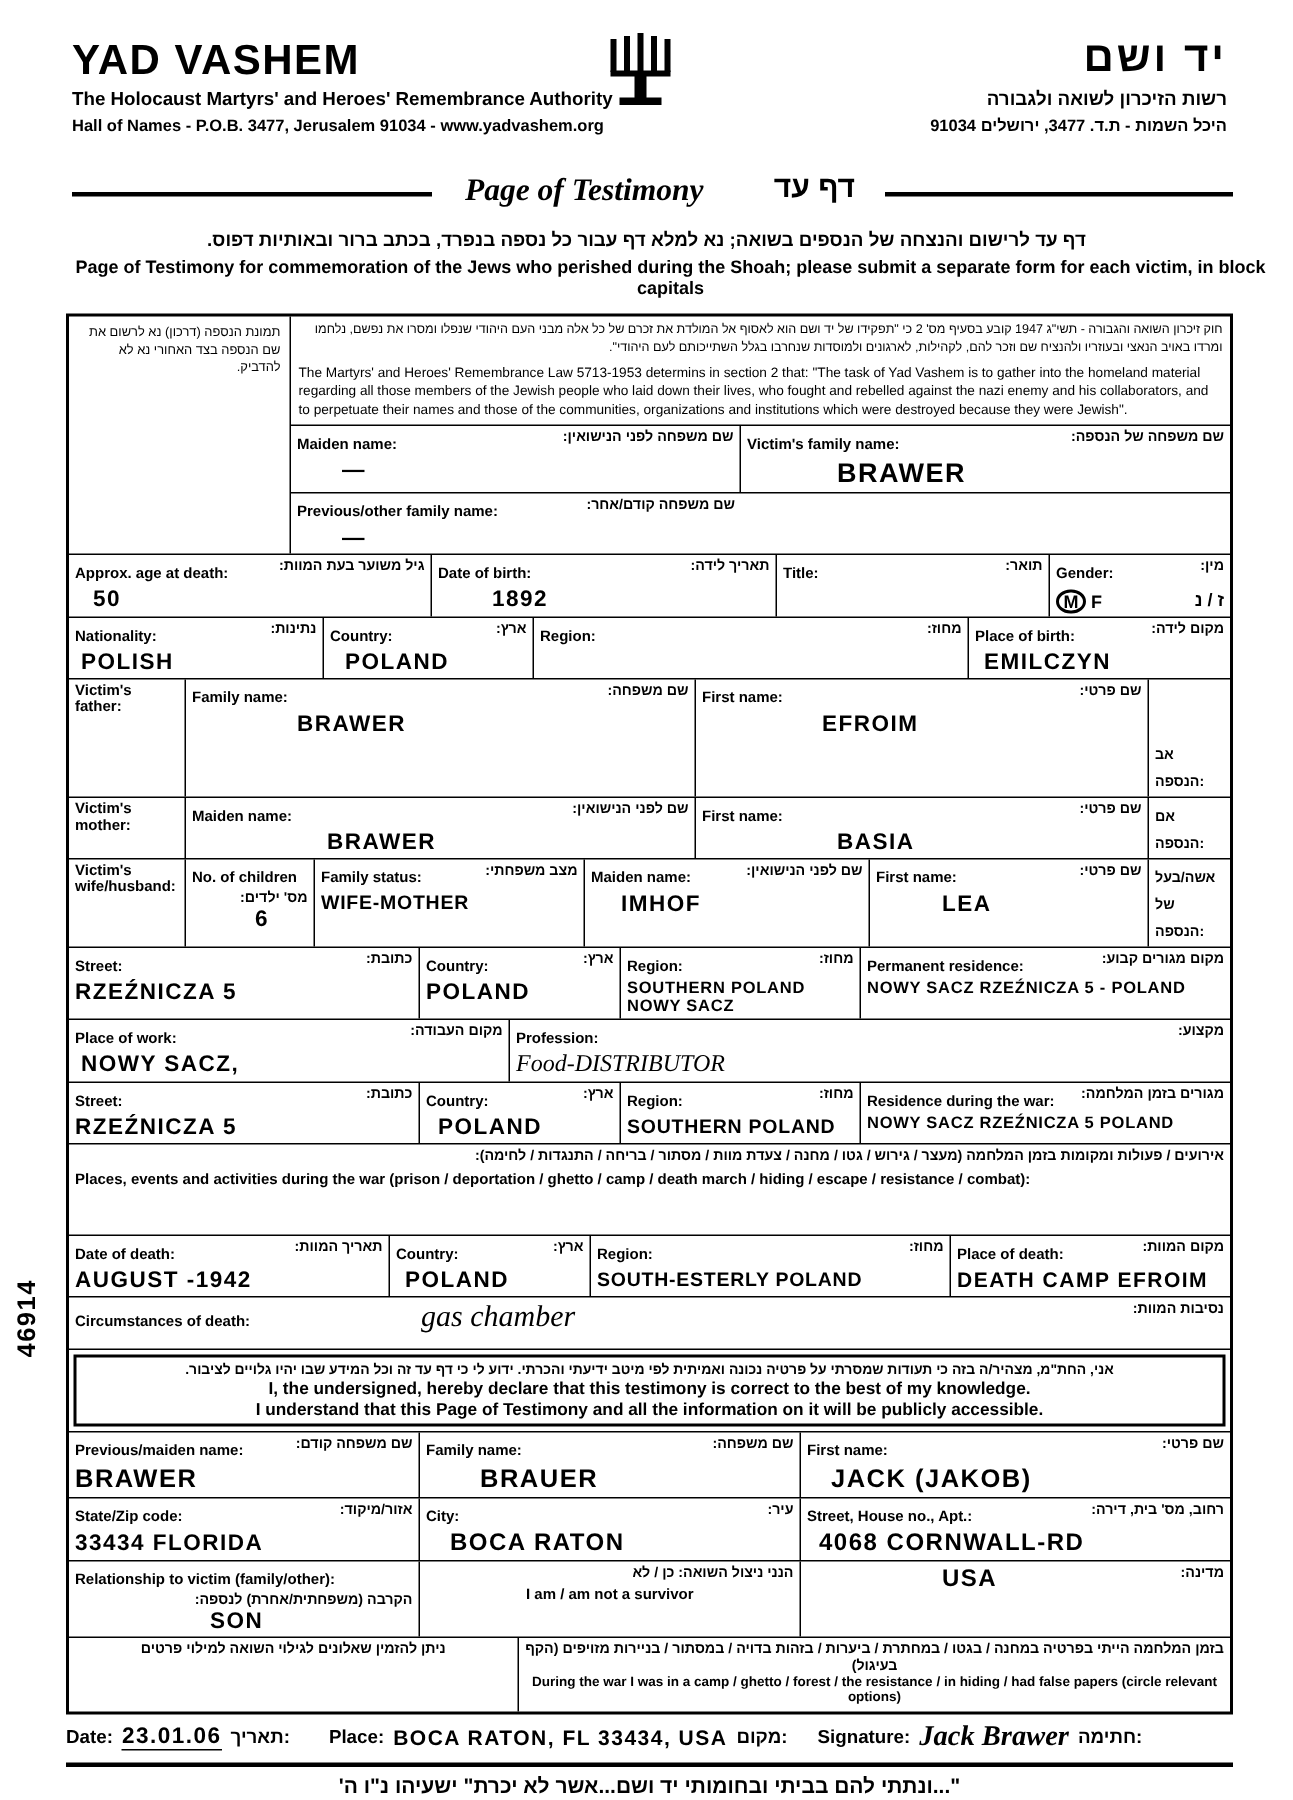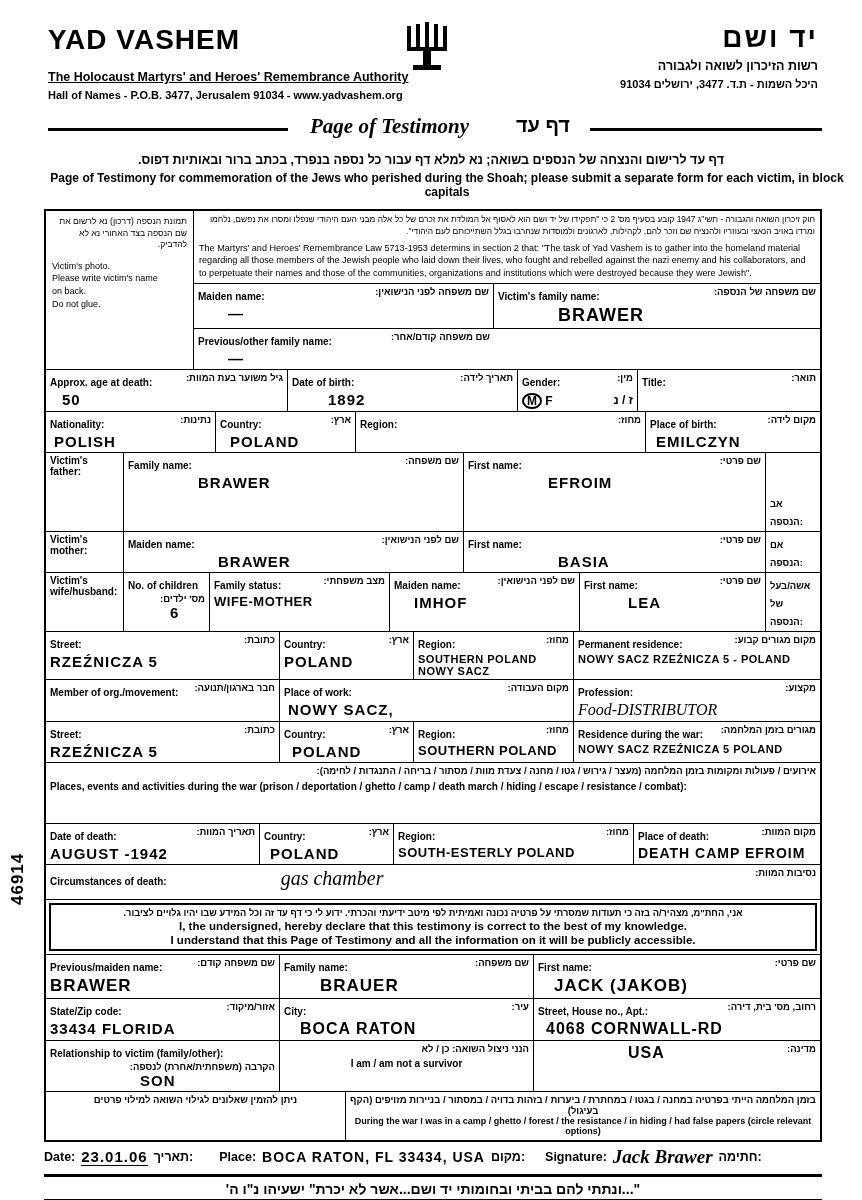--- a/index.html
+++ b/index.html
@@ -3,21 +3,21 @@
 <meta charset="utf-8">
 <style>
   html,body{margin:0;padding:0;background:#ffffff;}
   body{width:862px;height:1200px;font-family:"Liberation Serif",serif;color:#000;}
   .page{position:relative;width:862px;height:1200px;overflow:hidden;background:#fff;}
 
   
   .header{position:relative;padding:8px 40px 0 48px;height:98px;}
   .hdr-left{position:absolute;left:48px;top:24px;}
   .brand{font-family:"Liberation Sans",sans-serif;font-weight:bold;font-size:28px;letter-spacing:1px;}
-  .sub1{font-family:"Liberation Sans",sans-serif;font-weight:bold;font-size:12.5px;margin-top:14px;text-decoration:underline;}
+  .sub1{font-family:"Liberation Sans",sans-serif;font-weight:bold;font-size:12.5px;margin-top:3px;}
   .sub2{font-family:"Liberation Sans",sans-serif;font-weight:bold;font-size:11px;margin-top:5px;}
   .hdr-right{position:absolute;right:44px;top:22px;text-align:right;direction:rtl;}
   .brand-he{font-family:"Liberation Sans",sans-serif;font-weight:bold;font-size:28px;letter-spacing:2px;}
   .sub1-he{font-family:"Liberation Sans",sans-serif;font-weight:bold;font-size:12.5px;margin-top:5px;}
   .sub2-he{font-family:"Liberation Sans",sans-serif;font-weight:bold;font-size:11px;margin-top:5px;}
   .menorah{position:absolute;left:50%;top:20px;transform:translateX(-50%);width:60px;text-align:center;}
 
   
   .title-row{position:relative;margin:6px 40px 0 48px;height:34px;}
   .title-row .ruleL,.title-row .ruleR{position:absolute;top:16px;height:3px;background:#000;}
@@ -105,26 +105,20 @@
   </div>
 
   <div class="lead-he">דף עד לרישום והנצחה של הנספים בשואה; נא למלא דף עבור כל נספה בנפרד, בכתב ברור ובאותיות דפוס.</div>
   <div class="lead-en">Page of Testimony for commemoration of the Jews who perished during the Shoah; please submit a separate form for each victim, in block capitals</div>
 
   <div class="form">
 
     <div class="row">
       <div class="cell photo-cell">
         <div class="photo-he">תמונת הנספה (דרכון) נא לרשום את שם הנספה בצד האחורי נא לא להדביק.</div>
-        <div class="photo-en">
-          <div>Victim's photo.</div>
-          <div>Please write victim's name</div>
-          <div>on back.</div>
-          <div>Do not glue.</div>
-        </div>
       </div>
       <div class="cell" style="flex:1;padding:0;border-right:none;">
         <div class="law-he">חוק זיכרון השואה והגבורה - תשי"ג 1947 קובע בסעיף מס' 2 כי "תפקידו של יד ושם הוא לאסוף אל המולדת את זכרם של כל אלה מבני העם היהודי שנפלו ומסרו את נפשם, נלחמו ומרדו באויב הנאצי ובעוזריו ולהנציח שם וזכר להם, לקהילות, לארגונים ולמוסדות שנחרבו בגלל השתייכותם לעם היהודי".</div>
         <div class="law-en" style="border-bottom:1px solid #000;">The Martyrs' and Heroes' Remembrance Law 5713-1953 determins in section 2 that: "The task of Yad Vashem is to gather into the homeland material regarding all those members of the Jewish people who laid down their lives, who fought and rebelled against the nazi enemy and his collaborators, and to perpetuate their names and those of the communities, organizations and institutions which were destroyed because they were Jewish".</div>
 
         <div class="row">
           <div class="cell clearfix" style="width:300px;min-height:40px;">
             <span class="lbl-en">Maiden name:</span>
             <span class="lbl-he">שם משפחה לפני הנישואין:</span>
             <span class="val hand" style="margin-left:30px;">—</span>
@@ -150,34 +144,34 @@
       <div class="cell clearfix" style="width:242px;min-height:36px;">
         <span class="lbl-en">Approx. age at death:</span>
         <span class="lbl-he">גיל משוער בעת המוות:</span>
         <span class="val hand" style="margin-left:12px;">50</span>
       </div>
       <div class="cell clearfix" style="width:230px;">
         <span class="lbl-en">Date of birth:</span>
         <span class="lbl-he">תאריך לידה:</span>
         <span class="val hand" style="margin-left:36px;">1892</span>
       </div>
+      <div class="cell clearfix" style="flex:1;">
+        <span class="lbl-en">Title:</span>
+        <span class="lbl-he">תואר:</span>
+        <span class="val hand"></span>
+      </div>
       <div class="cell clearfix" style="width:120px;">
         <span class="lbl-en">Gender:</span>
         <span class="lbl-he">מין:</span>
         <span class="val" style="font-family:'Liberation Sans',sans-serif;font-size:12px;font-weight:bold;margin-top:3px;">
           <span class="circle">M</span>
           <span>F</span>
           <span style="float:right;">ז / נ</span>
         </span>
       </div>
-      <div class="cell clearfix" style="flex:1;">
-        <span class="lbl-en">Title:</span>
-        <span class="lbl-he">תואר:</span>
-        <span class="val hand"></span>
-      </div>
     </div>
 
     <div class="row">
       <div class="cell clearfix" style="width:170px;min-height:36px;">
         <span class="lbl-en">Nationality:</span>
         <span class="lbl-he">נתינות:</span>
         <span class="val hand" style="margin-left:4px;">POLISH</span>
       </div>
       <div class="cell clearfix" style="width:140px;">
         <span class="lbl-en">Country:</span>
@@ -279,25 +273,20 @@
         <span class="val hand-s" style="font-size:11px;">SOUTHERN POLAND NOWY SACZ</span>
       </div>
       <div class="cell clearfix" style="flex:1;">
         <span class="lbl-en">Permanent residence:</span>
         <span class="lbl-he">מקום מגורים קבוע:</span>
         <span class="val hand-s" style="font-size:11px;">NOWY SACZ RZEŹNICZA 5 - POLAND</span>
       </div>
     </div>
 
     <div class="row">
-      <div class="cell clearfix" style="width:234px;min-height:34px;">
-        <span class="lbl-en">Member of org./movement:</span>
-        <span class="lbl-he">חבר בארגון/תנועה:</span>
-        <span class="val hand"></span>
-      </div>
       <div class="cell clearfix" style="width:294px;">
         <span class="lbl-en">Place of work:</span>
         <span class="lbl-he">מקום העבודה:</span>
         <span class="val hand" style="margin-left:4px;">NOWY SACZ,</span>
       </div>
       <div class="cell clearfix" style="flex:1;">
         <span class="lbl-en">Profession:</span>
         <span class="lbl-he">מקצוע:</span>
         <span class="val hand-cur" style="font-size:16px;">Food-DISTRIBUTOR</span>
       </div>

